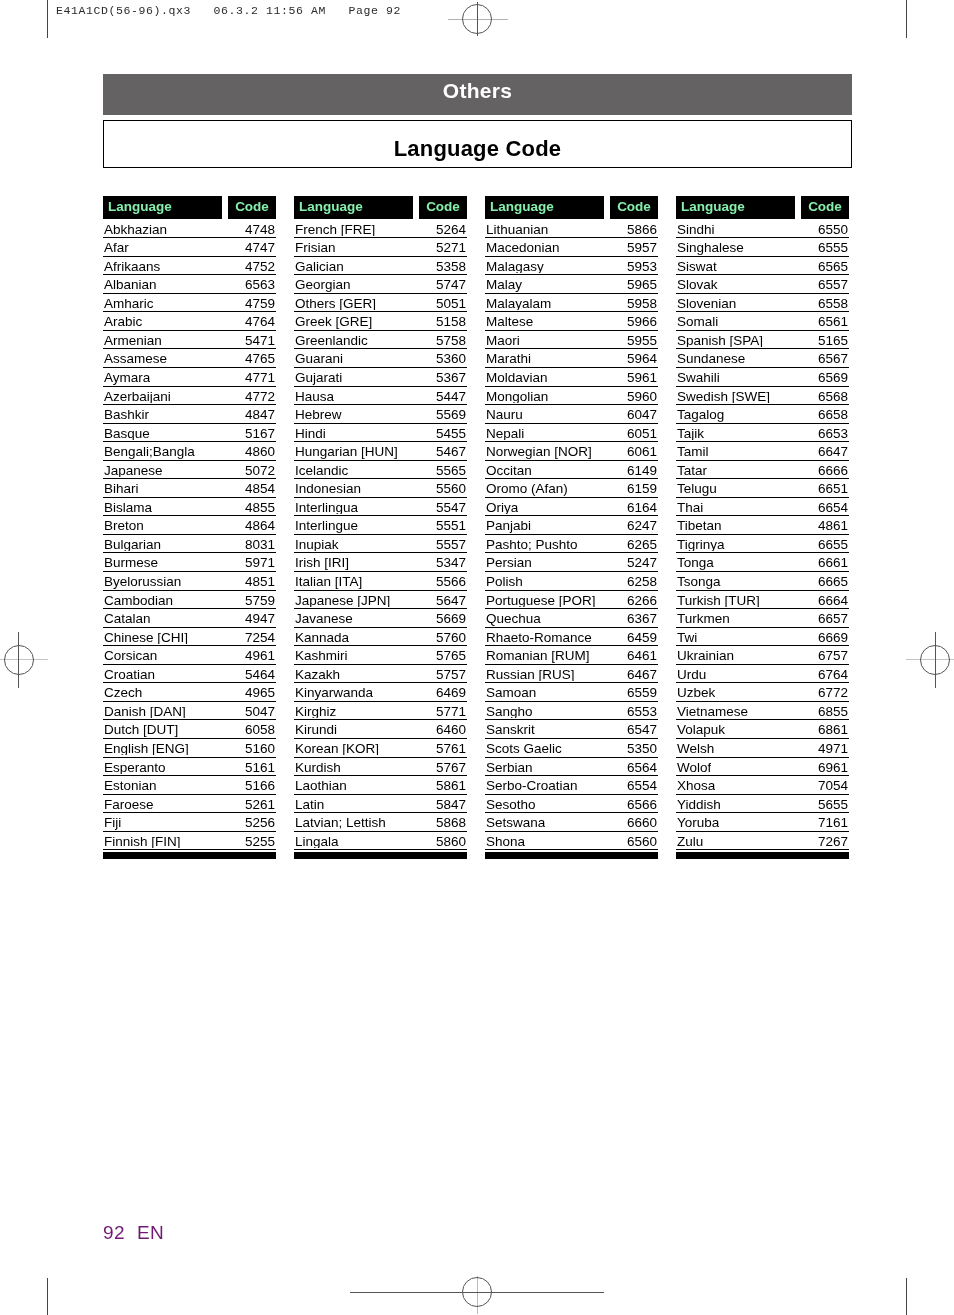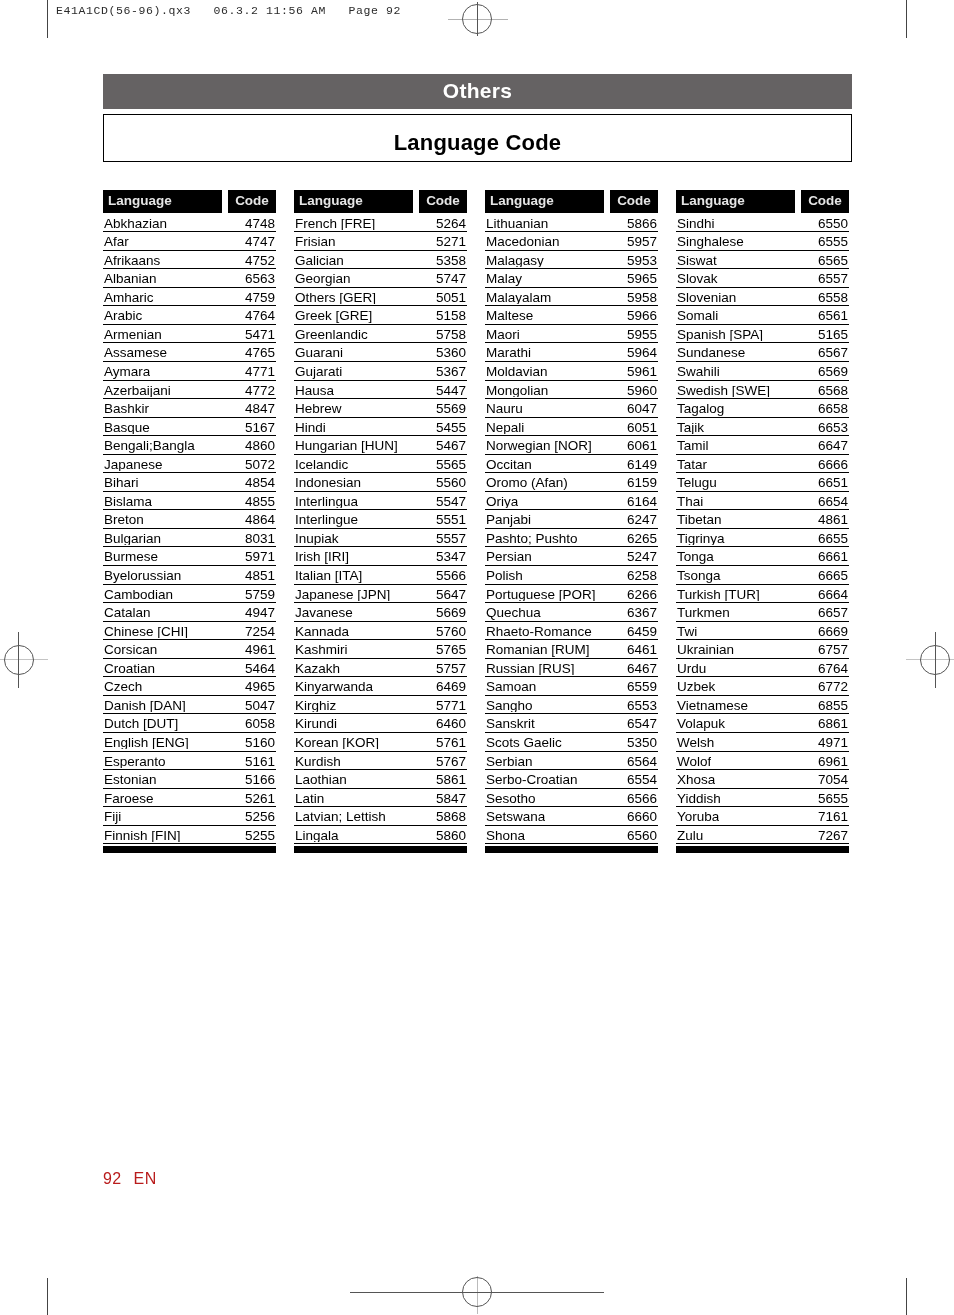--- a/index.html
+++ b/index.html
@@ -62,21 +62,21 @@
     width: 749px;
   }
 
   .bar-others {
     background: #656263;
     color: #ffffff;
     text-align: center;
     font-size: 21px;
     font-weight: bold;
     letter-spacing: 0.3px;
-    padding: 6px 0 7px 0;
+    padding: 6px 0 13px 0;
     line-height: 1.05;
   }
 
   .bar-title {
     margin-top: 5px;
     border: 1.5px solid #000;
     background: #ffffff;
     color: #000;
     text-align: center;
     font-size: 22px;
@@ -98,21 +98,21 @@
     flex: 0 0 173px;
   }
 
   .thead {
     display: flex;
     gap: 6px;
     margin-bottom: 1px;
   }
   .th {
     background: #000;
-    color: #e5e5e5;
+    color: #86efac;
     font-size: 13.5px;
     font-weight: bold;
     line-height: 1;
     padding: 4px 5px 5px 5px;
     box-sizing: border-box;
   }
   .th-lang { flex: 1 1 auto; }
   .th-code { flex: 0 0 48px; text-align: center; }
 
   .rows { }
@@ -141,23 +141,23 @@
   .tfoot {
     height: 7px;
     background: #000;
     margin-top: 1.5px;
   }
 
   
   .pagefoot {
     position: absolute;
     left: 103px;
-    top: 1170px;
-    font-size: 16px;
-    color: #b91c1c;
+    top: 1222px;
+    font-size: 19px;
+    color: #701a75;
     letter-spacing: 0.4px;
   }
   .pagefoot .pnum { margin-right: 12px; }
 </style>
 </head>
 <body>
 
 <div class="trim-v" style="left:47px; top:0px; height:38px;"></div>
 <div class="trim-v" style="left:906px; top:0px; height:38px;"></div>
 

